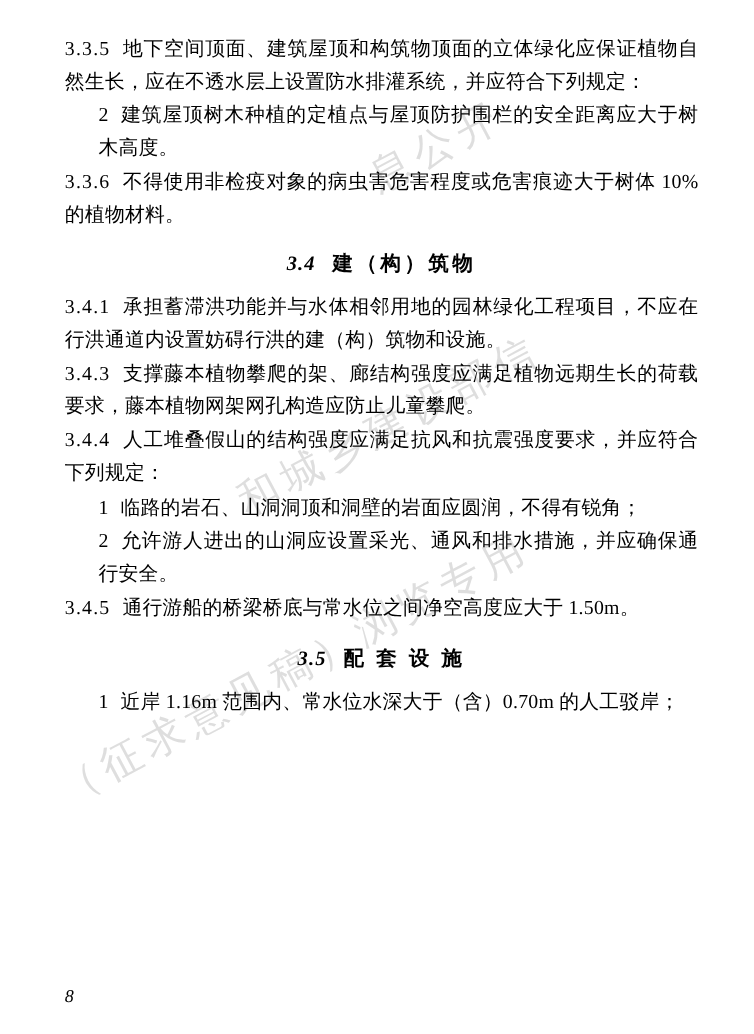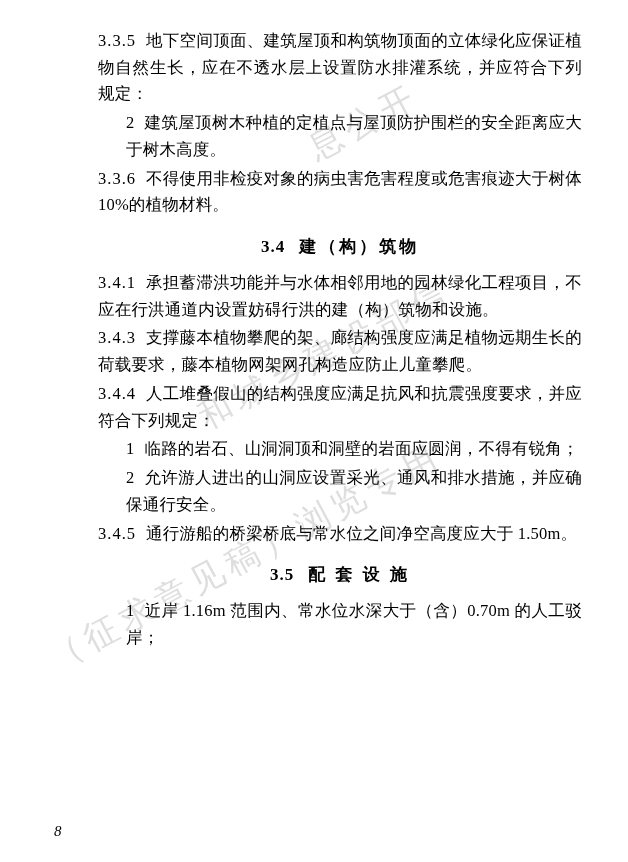--- a/index.html
+++ b/index.html
@@ -18,21 +18,20 @@
   .page {
     position: relative;
     width: 628px;
     height: 862px;
     box-sizing: border-box;
     padding: 28px 46px 20px 54px;
   }
   .content {
     position: relative;
     z-index: 2;
-    margin-left: 44px;
   }
   
   .watermark {
     position: absolute;
     z-index: 1;
     color: #d9d9d9;
     font-family: "Liberation Serif", serif;
     font-size: 34px;
     letter-spacing: 6px;
     white-space: nowrap;
@@ -72,20 +71,21 @@
   h2.section {
     text-align: center;
     font-size: 17px;
     font-weight: bold;
     margin: 16px 0 12px 0;
     letter-spacing: 3px;
   }
   h2.section .secnum {
     letter-spacing: 1px;
     margin-right: 14px;
+    font-style: italic;
   }
   .pagenum {
     position: absolute;
     left: 54px;
     bottom: 22px;
     font-size: 15px;
     font-style: italic;
     font-family: "Liberation Serif", serif;
     color: #000;
     z-index: 3;

